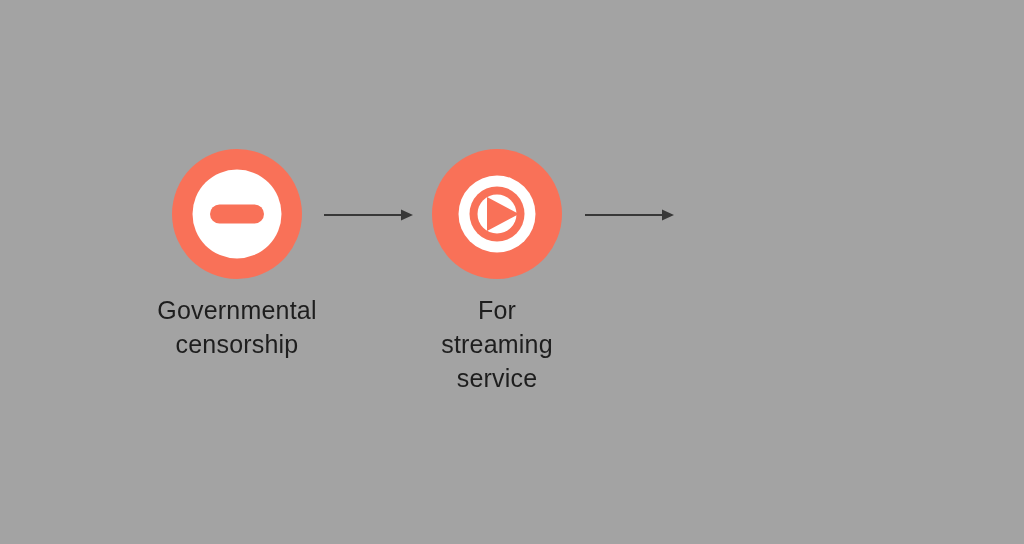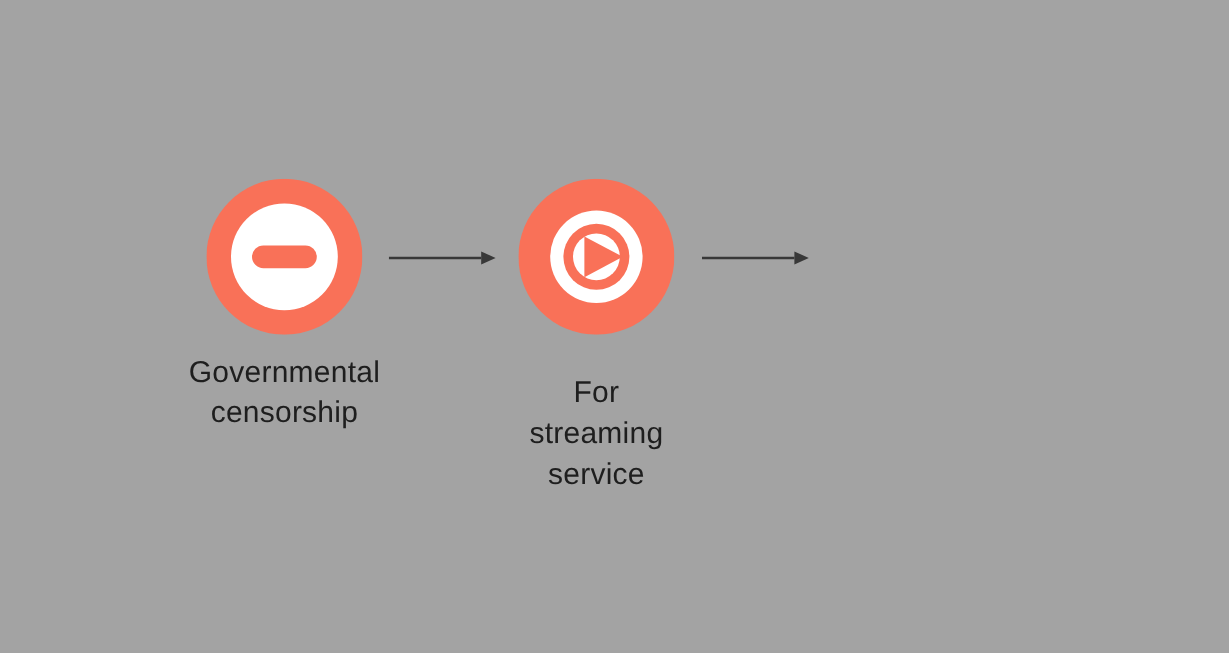--- a/index.html
+++ b/index.html
@@ -23,21 +23,21 @@
   .node .label {
     margin-top: 14px;
     font-size: 25px;
     line-height: 34px;
     color: #1E1E1E;
     text-align: center;
     white-space: pre-line;
     letter-spacing: 0.2px;
   }
   .node-1 { left: 127px; }
-  .node-2 { left: 387px; gap: 17px; }
+  .node-2 { left: 387px; }
   .node-3 { left: 646px; }
   .arrow {
     position: absolute;
     top: 207px;
     width: 90px;
     height: 16px;
   }
   .arrow-1 { left: 324px; }
   .arrow-2 { left: 585px; }
 </style>

